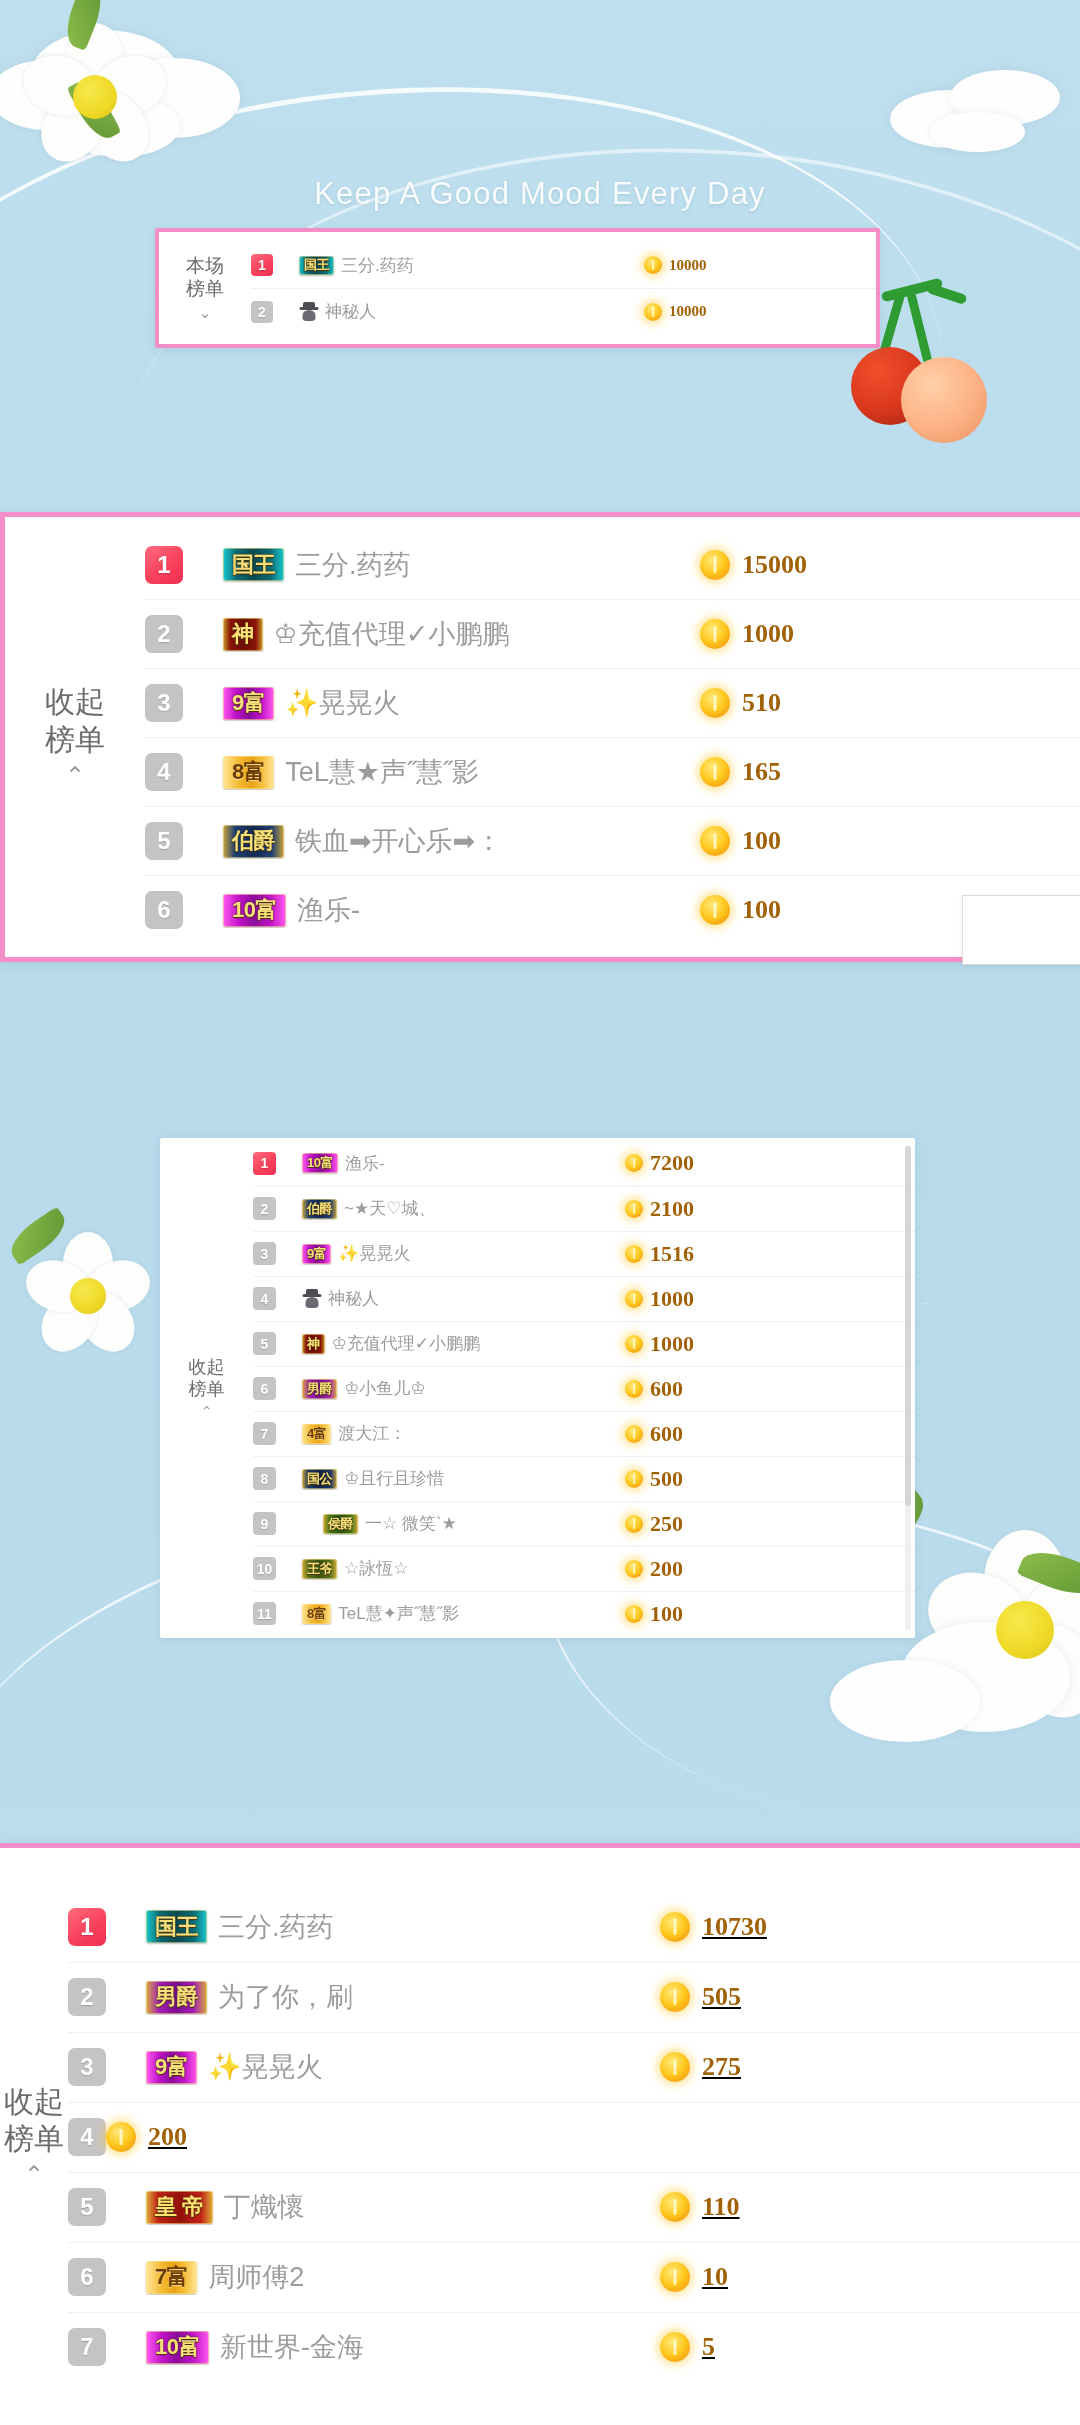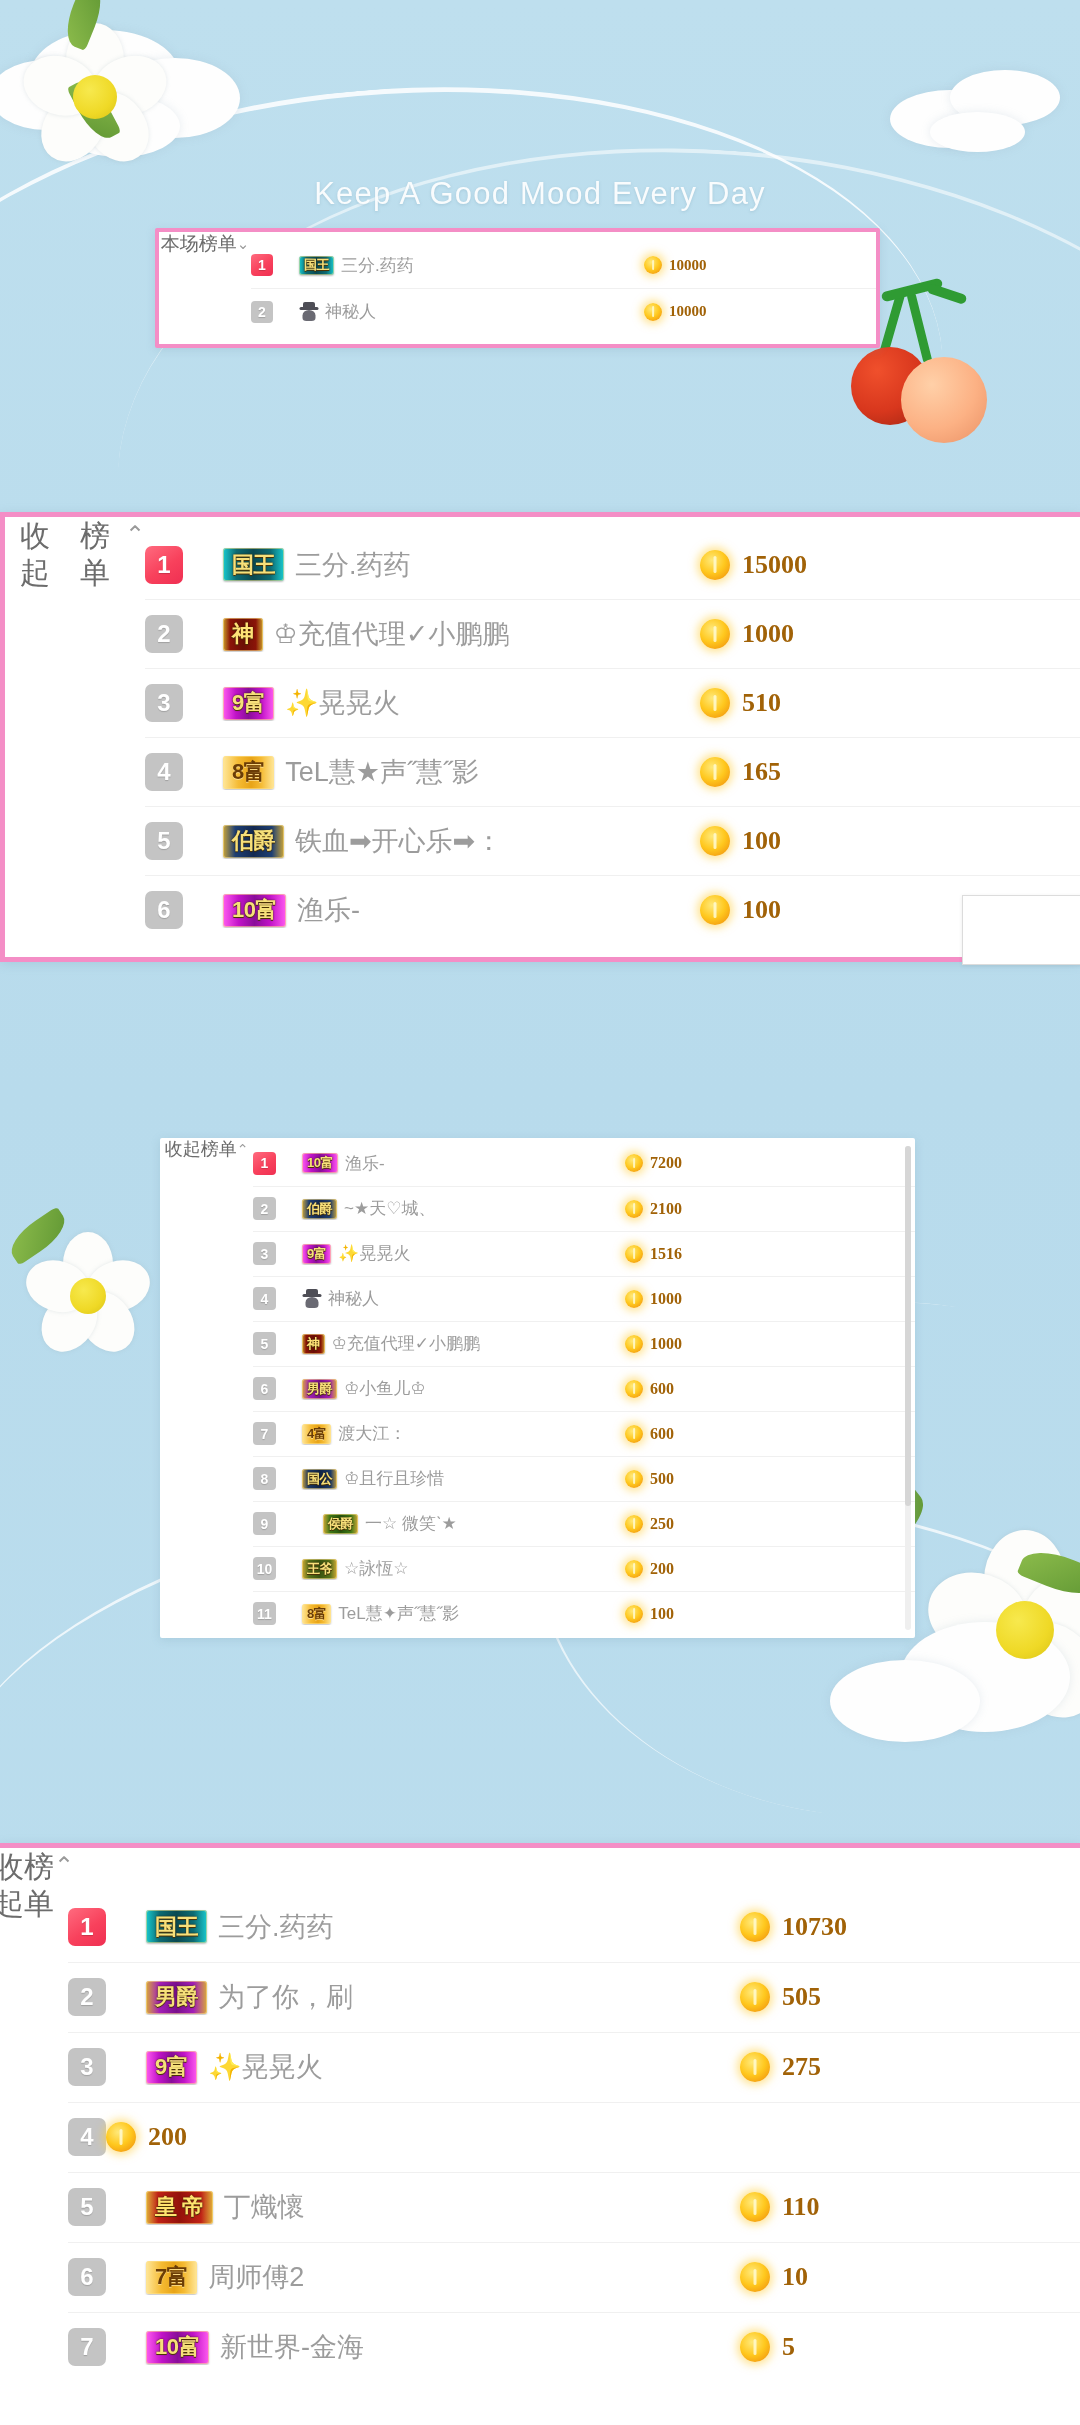--- a/index.html
+++ b/index.html
@@ -63,22 +63,22 @@
   }
 
   
   .panel {
     position:absolute; background:#ffffff;
     box-shadow: 0 2px 10px rgba(110,150,170,.22);
   }
   .panel .inner { display:flex; width:100%; height:100%; }
 
   .collapse-col {
-    flex: 0 0 auto; display:flex; flex-direction:row;
-    align-items:flex-start; justify-content:center; color:#6c6c6c;
+    flex: 0 0 auto; display:flex; flex-direction:column;
+    align-items:center; justify-content:center; color:#6c6c6c;
     line-height:1.24; text-align:center; user-select:none;
   }
   .collapse-col .chev { display:block; margin-top:3px; color:#9a9a9a; }
 
   .rows-col { flex:1 1 auto; display:flex; flex-direction:column; justify-content:center; }
 
   .row { display:flex; align-items:center; border-top:1px solid #f0f0f0; }
   .row:first-child { border-top:none; }
 
   .rank {
@@ -170,41 +170,41 @@
   #panel3 { left:160px; top:1138px; width:755px; height:500px; border-radius:2px; }
   #panel3 .collapse-col { width:93px; font-size:18px; }
   #panel3 .collapse-col .chev { font-size:14px; }
   #panel3 .row { height:45px; }
   #panel3 .rank { width:23px; height:23px; font-size:14px; border-radius:4px; }
   #panel3 .name-cell { padding-left:26px; gap:7px; }
   #panel3 .badge { height:20px; padding:0 5px; font-size:13px; }
   #panel3 .uname { font-size:17px; }
   #panel3 .val-cell { width:290px; gap:7px; }
   #panel3 .coin { width:18px; height:18px; }
-  #panel3 .amount { font-size:16px; }
+  #panel3 .amount { font-size:22px; }
   #panel3 .mystery-icon { width:19px; height:19px; }
   #panel3 .mystery-icon .hat { top:0; width:12px; height:6px; }
   #panel3 .mystery-icon .brim { top:5px; width:19px; height:3px; }
   #panel3 .mystery-icon .body { top:8px; width:13px; height:11px; }
   #panel3 .scrollbar { position:absolute; right:4px; top:8px; width:6px; height:484px;
     background:#efefef; border-radius:3px; }
   #panel3 .scrollthumb { position:absolute; right:4px; top:8px; width:6px; height:360px;
     background:#d6d6d6; border-radius:3px; }
 
   
   #panel4 { left:0px; top:1843px; width:1080px; height:582px;
             border-top:5px solid #f48ec6; }
   #panel4 .collapse-col { width:68px; font-size:30px; }
   #panel4 .collapse-col .chev { font-size:24px; }
   #panel4 .row { height:70px; }
   #panel4 .rank { width:38px; height:38px; font-size:24px; border-radius:7px; }
   #panel4 .name-cell { padding-left:40px; gap:11px; }
   #panel4 .badge { height:33px; padding:0 9px; font-size:22px; }
   #panel4 .uname { font-size:27px; }
-  #panel4 .val-cell { width:340px; gap:12px; }
+  #panel4 .val-cell { width:420px; gap:12px;text-decoration:underline; }
   #panel4 .coin { width:30px; height:30px; }
   #panel4 .amount { font-size:26px; }
 </style>
 </head>
 <body>
 
 <div class="page">
 
   <div class="bg-sky"></div>
 

